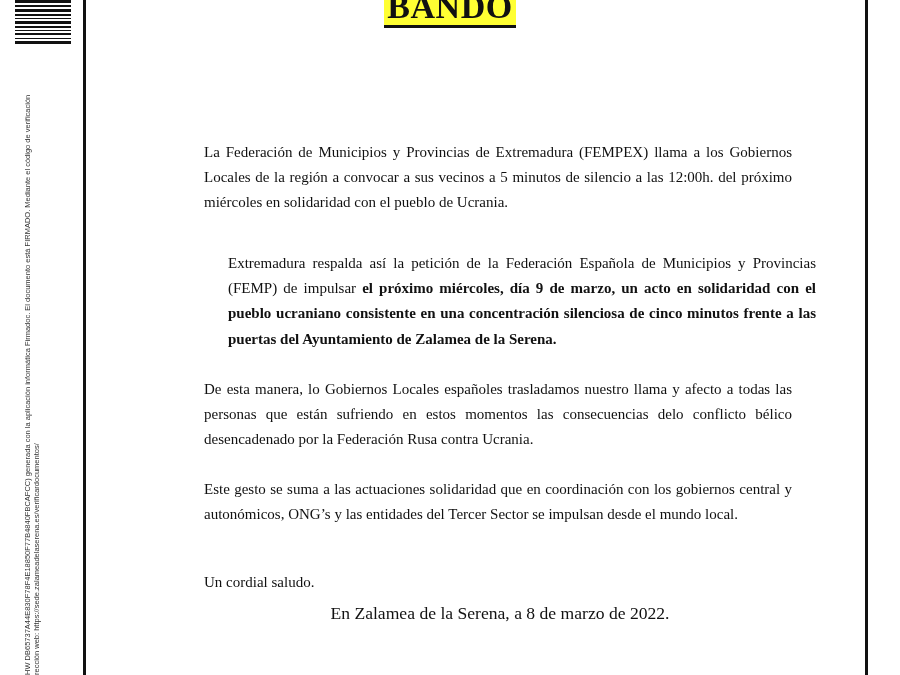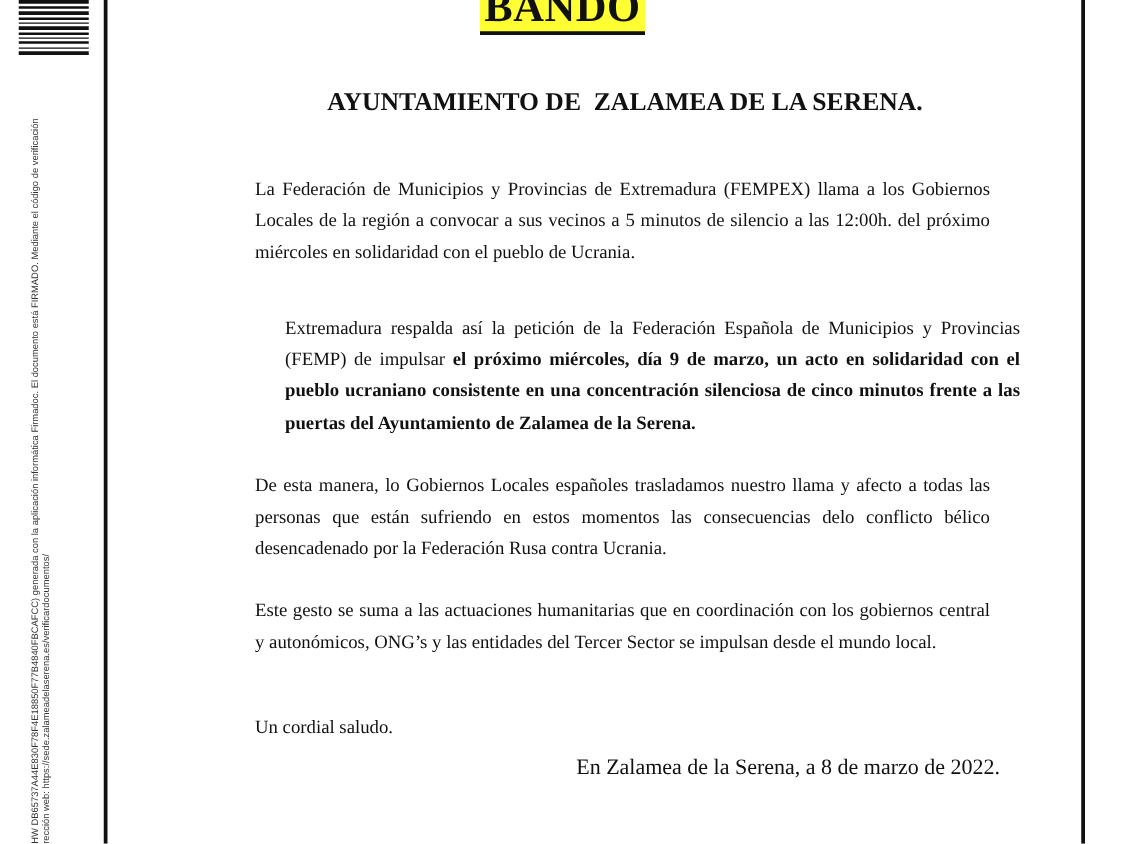--- a/index.html
+++ b/index.html
@@ -38,21 +38,21 @@
     position:absolute; left:204px; width:588px;
     font-size:15px; line-height:25.2px; text-align:justify;
   }
   .p1 { top:140px; }
   .p2 { top:251px;margin-left:24px; }
   .p3 { top:377px; }
   .p4 { top:477px; }
   .p5 { top:570px; }
   .b { font-weight:bold; }
 
-  .center-line { position:absolute; left:200px; width:600px; text-align:right; font-size:17.6px; }
+  .center-line { position:absolute; left:200px; width:600px; text-align:center; font-size:17.6px; }
   .date { top:603px; }
   .signer { top:684px; font-weight:normal; }
 </style>
 </head>
 <body>
 
 <div class="border-left"></div>
 <div class="border-right"></div>
 
 <div class="barcode">
@@ -70,28 +70,27 @@
 </div>
 
 <div class="side-text side-line1">HW DB65737A44E830F78F4E18850F77B4840FBCAFCC) generada con la aplicación informática Firmadoc. El documento está FIRMADO. Mediante el código de verificación</div>
 <div class="side-text side-line2">rección web: https://sede.zalameadelaserena.es/verificardocumentos/</div>
 
 <div class="title-wrap">
   <span class="title">BANDO</span>
 </div>
 
 <div class="subtitle">
-  <div style="white-space:pre">AYUNTAMIENTO DE  ZALAMEA DE LA SERENA.</div>
 </div>
 
 <div class="para p1">La Federación de Municipios y Provincias de Extremadura (FEMPEX) llama a los Gobiernos Locales de la región a convocar a sus vecinos a 5 minutos de silencio a las 12:00h. del próximo miércoles en solidaridad con el pueblo de Ucrania.</div>
 
 <div class="para p2"><span>Extremadura respalda así la petición de la Federación Española de Municipios y Provincias (FEMP) de impulsar </span><span class="b">el próximo miércoles, día 9 de marzo, un acto en solidaridad con el pueblo ucraniano consistente en una concentración silenciosa de cinco minutos frente a las puertas del Ayuntamiento de Zalamea de la Serena.</span></div>
 
 <div class="para p3">De esta manera, lo Gobiernos Locales españoles trasladamos nuestro llama y afecto a todas las personas que están sufriendo en estos momentos las consecuencias delo conflicto bélico desencadenado por la Federación Rusa contra Ucrania.</div>
 
-<div class="para p4">Este gesto se suma a las actuaciones humanitarias que en coordinación con los gobiernos central y autonómicos, ONG’s y las entidades  del Tercer Sector se impulsan desde el mundo local.</div>
+<div class="para p4">Este gesto se suma a las actuaciones solidaridad que en coordinación con los gobiernos central y autonómicos, ONG’s y las entidades  del Tercer Sector se impulsan desde el mundo local.</div>
 
 <div class="para p5">Un cordial saludo.</div>
 
 <div class="center-line date">En Zalamea de la Serena, a 8 de marzo de 2022.</div>
 
 <div class="center-line signer">PRIMERA TENIENTE ALCALDE</div>
 
 </body></html>

